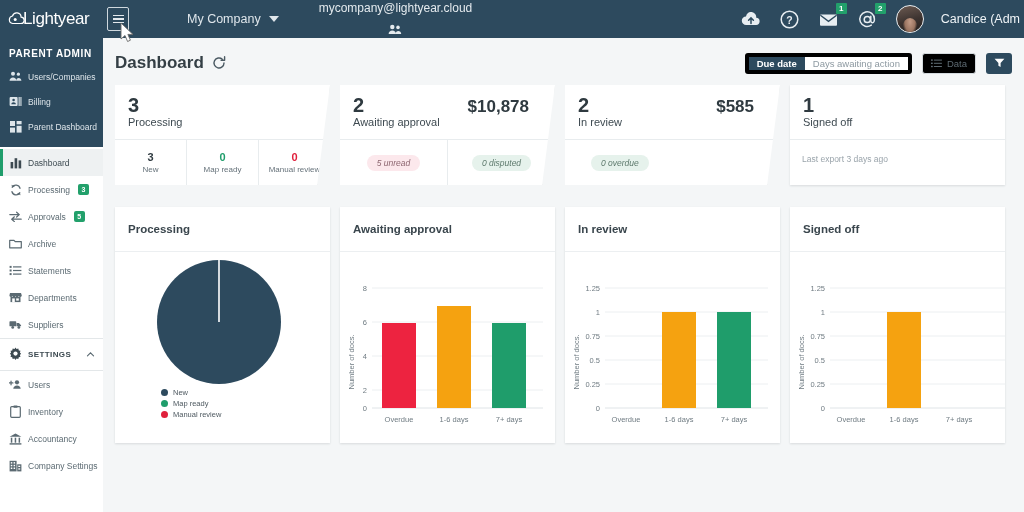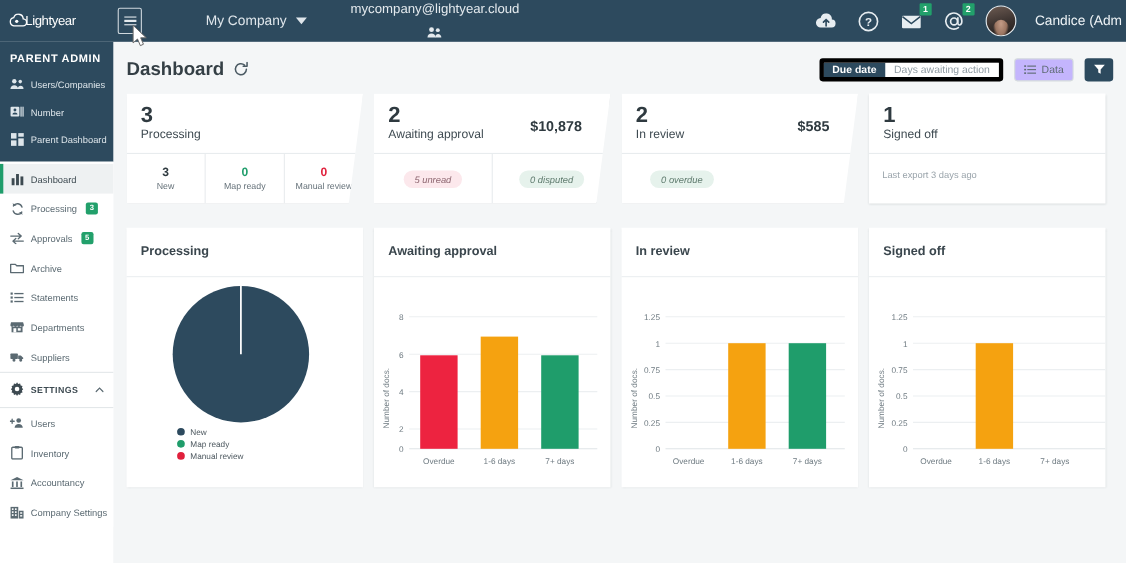--- a/index.html
+++ b/index.html
@@ -19,21 +19,21 @@
     z-index: 30;
   }
   .logo-wrap {
     width: 103px; height: 38px;
     display: flex; align-items: center; padding-left: 8px;
     color: #ffffff;
   }
   .logo-cloud { position: relative; width: 17px; height: 14px; }
   .logo-cloud svg { display: block; }
   .logo-text {
-    font-size: 12px; letter-spacing: -0.4px; font-weight: 400; color: #fff;
+    font-size: 17px; letter-spacing: -0.4px; font-weight: 400; color: #fff;
     margin-left: -2px;
   }
   .hamburger-box {
     width: 22px; height: 24px; margin-left: 4px;
     border: 1.5px solid #cfd8de; border-radius: 2px;
     display: flex; flex-direction: column; justify-content: center; align-items: center;
     gap: 2px; position: relative; background: #2d4a5e;
   }
   .hamburger-box span { display: block; width: 11px; height: 1.5px; background: #e3e9ed; }
   .cursor-arrow {
@@ -125,21 +125,21 @@
   .head-right { margin-left: auto; display: flex; align-items: center; gap: 10px; }
   .seg { display: flex; border: 4px solid #000000; border-radius: 3px; overflow: hidden; height: 21px; }
   .seg-btn {
     font-size: 9.5px; padding: 0 8px; display: flex; align-items: center;
     background: #ffffff; color: #8e9aa2; border: none; cursor: pointer;
     font-family: inherit;
   }
   .seg-btn.on { background: #2d4a5e; color: #ffffff; font-weight: 700; }
   .btn-outline {
     display: flex; align-items: center; gap: 5px; height: 21px;
-    border: 1px solid #d4dade; background: #c4b5fd; border-radius: 3px;
+    border: 1px solid #d4dade; background: #000000; border-radius: 3px;
     padding: 0 8px; font-size: 9.5px; color: #5d6a72; cursor: pointer;
     font-family: inherit;
   }
   .btn-solid {
     height: 21px; width: 26px; background: #2d4a5e; border-radius: 3px;
     display: flex; align-items: center; justify-content: center; color: #fff;
     cursor: pointer;
   }
 
   
@@ -147,21 +147,21 @@
   .stat-card {
     width: 215px; background: #ffffff; position: relative;
     box-shadow: 0 1px 2px rgba(40,55,65,.14);
     flex: none;
     clip-path: polygon(0 0, 100% 0, 94% 100%, 0% 100%);
   }
   .stat-card.last { clip-path: none; width: 215px; }
   .stat-top { padding: 10px 12px 11px 13px; display: flex; align-items: flex-start; min-height: 53px; }
   .stat-num { font-size: 20px; font-weight: 700; color: #2f3a40; line-height: 20px; }
   .stat-label { font-size: 11px; color: #3e4a51; margin-top: 1px; }
-  .stat-amt { margin-left: auto; font-size: 13px; font-weight: 700; color: #2f3a40; padding-top: 2px; padding-right: 14px; margin-top: 10px; }
+  .stat-amt { margin-left: auto; font-size: 17px; font-weight: 700; color: #2f3a40; padding-top: 2px; padding-right: 14px; }
   .stat-bottom { border-top: 1px solid #e8ecee; display: flex; height: 46px; }
   .stat-cell {
     flex: 1; display: flex; flex-direction: column; align-items: center; justify-content: center;
     border-right: 1px solid #e8ecee;
   }
   .stat-cell:last-child { border-right: none; }
   .cell-num { font-size: 11px; font-weight: 700; line-height: 13px; }
   .cell-lbl { font-size: 8px; color: #66727a; margin-top: 1px; }
   .chipwrap { flex: 1; display: flex; align-items: center; justify-content: center; border-right: 1px solid #e8ecee; }
   .chipwrap:last-child { border-right: none; }
@@ -279,21 +279,21 @@
     <div class="snav">
       <span class="si">
         <svg width="13" height="11" viewBox="0 0 13 11">
             <rect x="0.6" y="1" width="8" height="9" rx="1" fill="#dde5ea"></rect>
             <circle cx="4.6" cy="4" r="1.3" fill="#2d4a5e"></circle>
             <path d="M2.3 8.2c0-1.3 1-2 2.3-2s2.3.7 2.3 2z" fill="#2d4a5e"></path>
             <rect x="9.6" y="1" width="1.1" height="9" fill="#dde5ea"></rect>
             <rect x="11.4" y="1" width="1.1" height="9" fill="#dde5ea"></rect>
           </svg>
       </span>
-      <span>Number</span>
+      <span>Billing</span>
     </div>
 
     <div class="snav">
       <span class="si">
         <svg width="12" height="12" viewBox="0 0 12 12">
             <rect x="0" y="0" width="5" height="5" fill="#dde5ea"></rect>
             <rect x="6.6" y="0" width="5" height="3.3" fill="#dde5ea"></rect>
             <rect x="0" y="6.6" width="5" height="5" fill="#dde5ea"></rect>
             <rect x="6.6" y="4.8" width="5" height="6.8" fill="#dde5ea"></rect>
           </svg>

